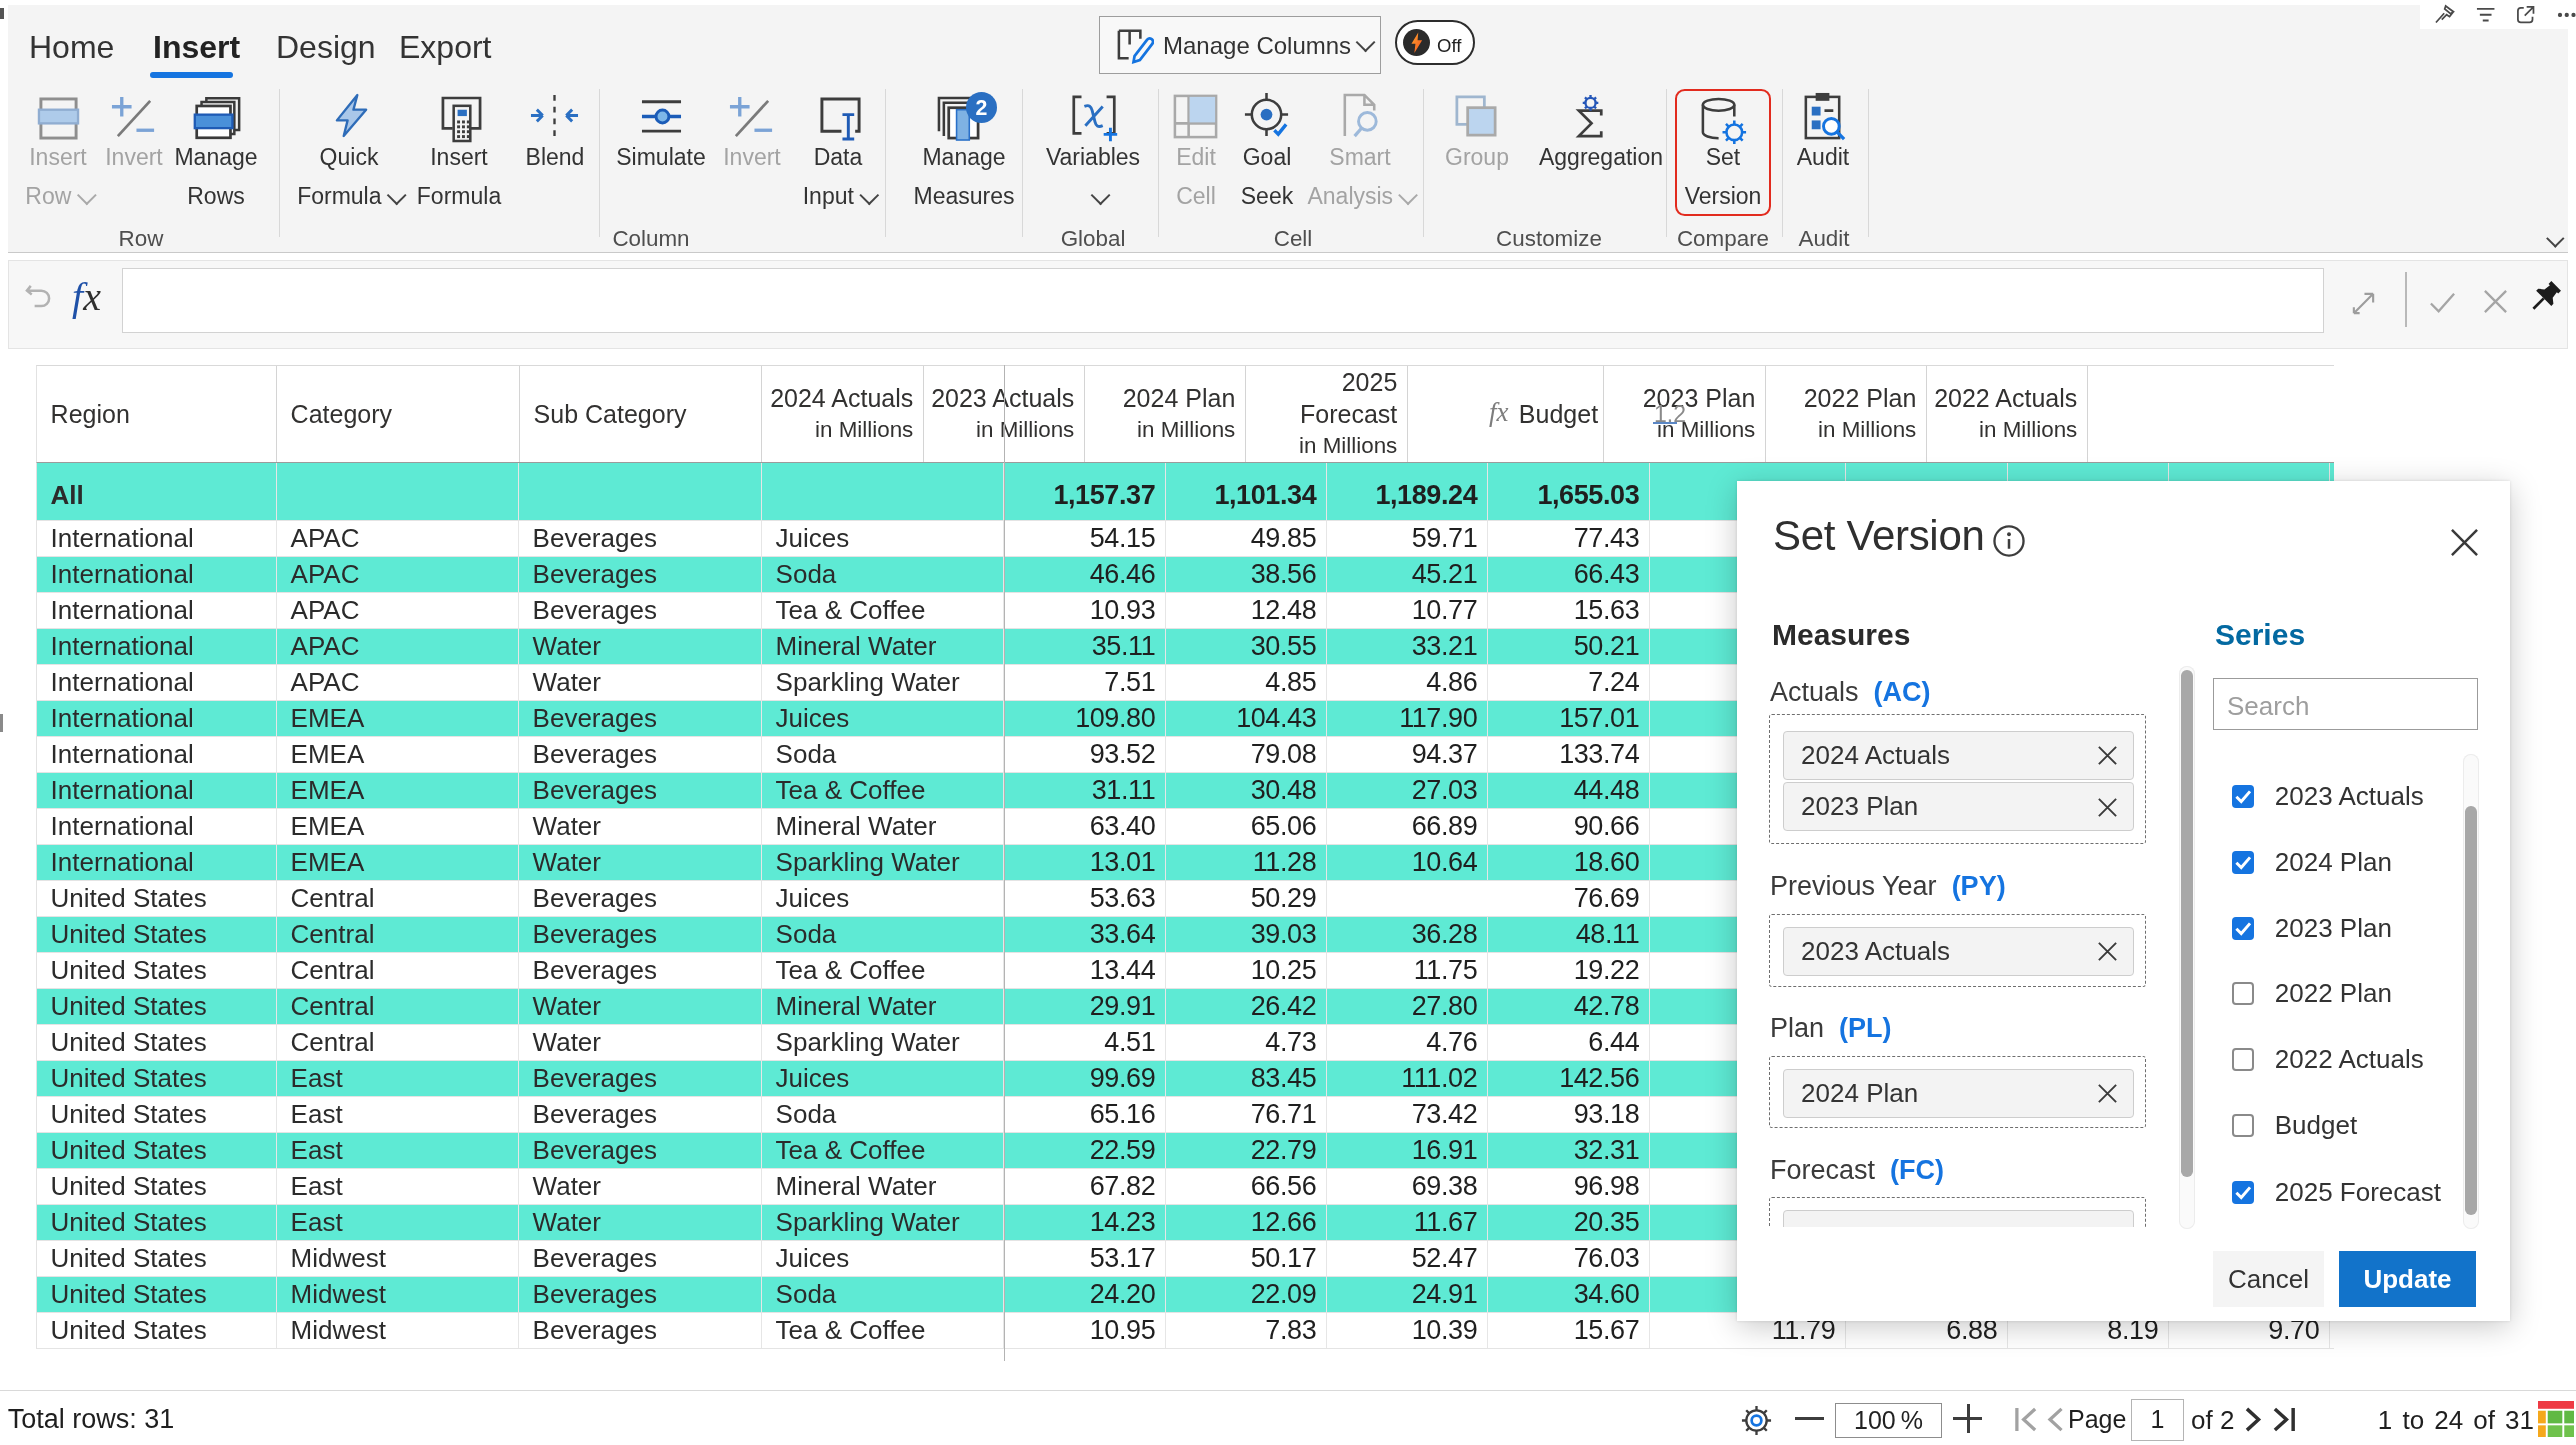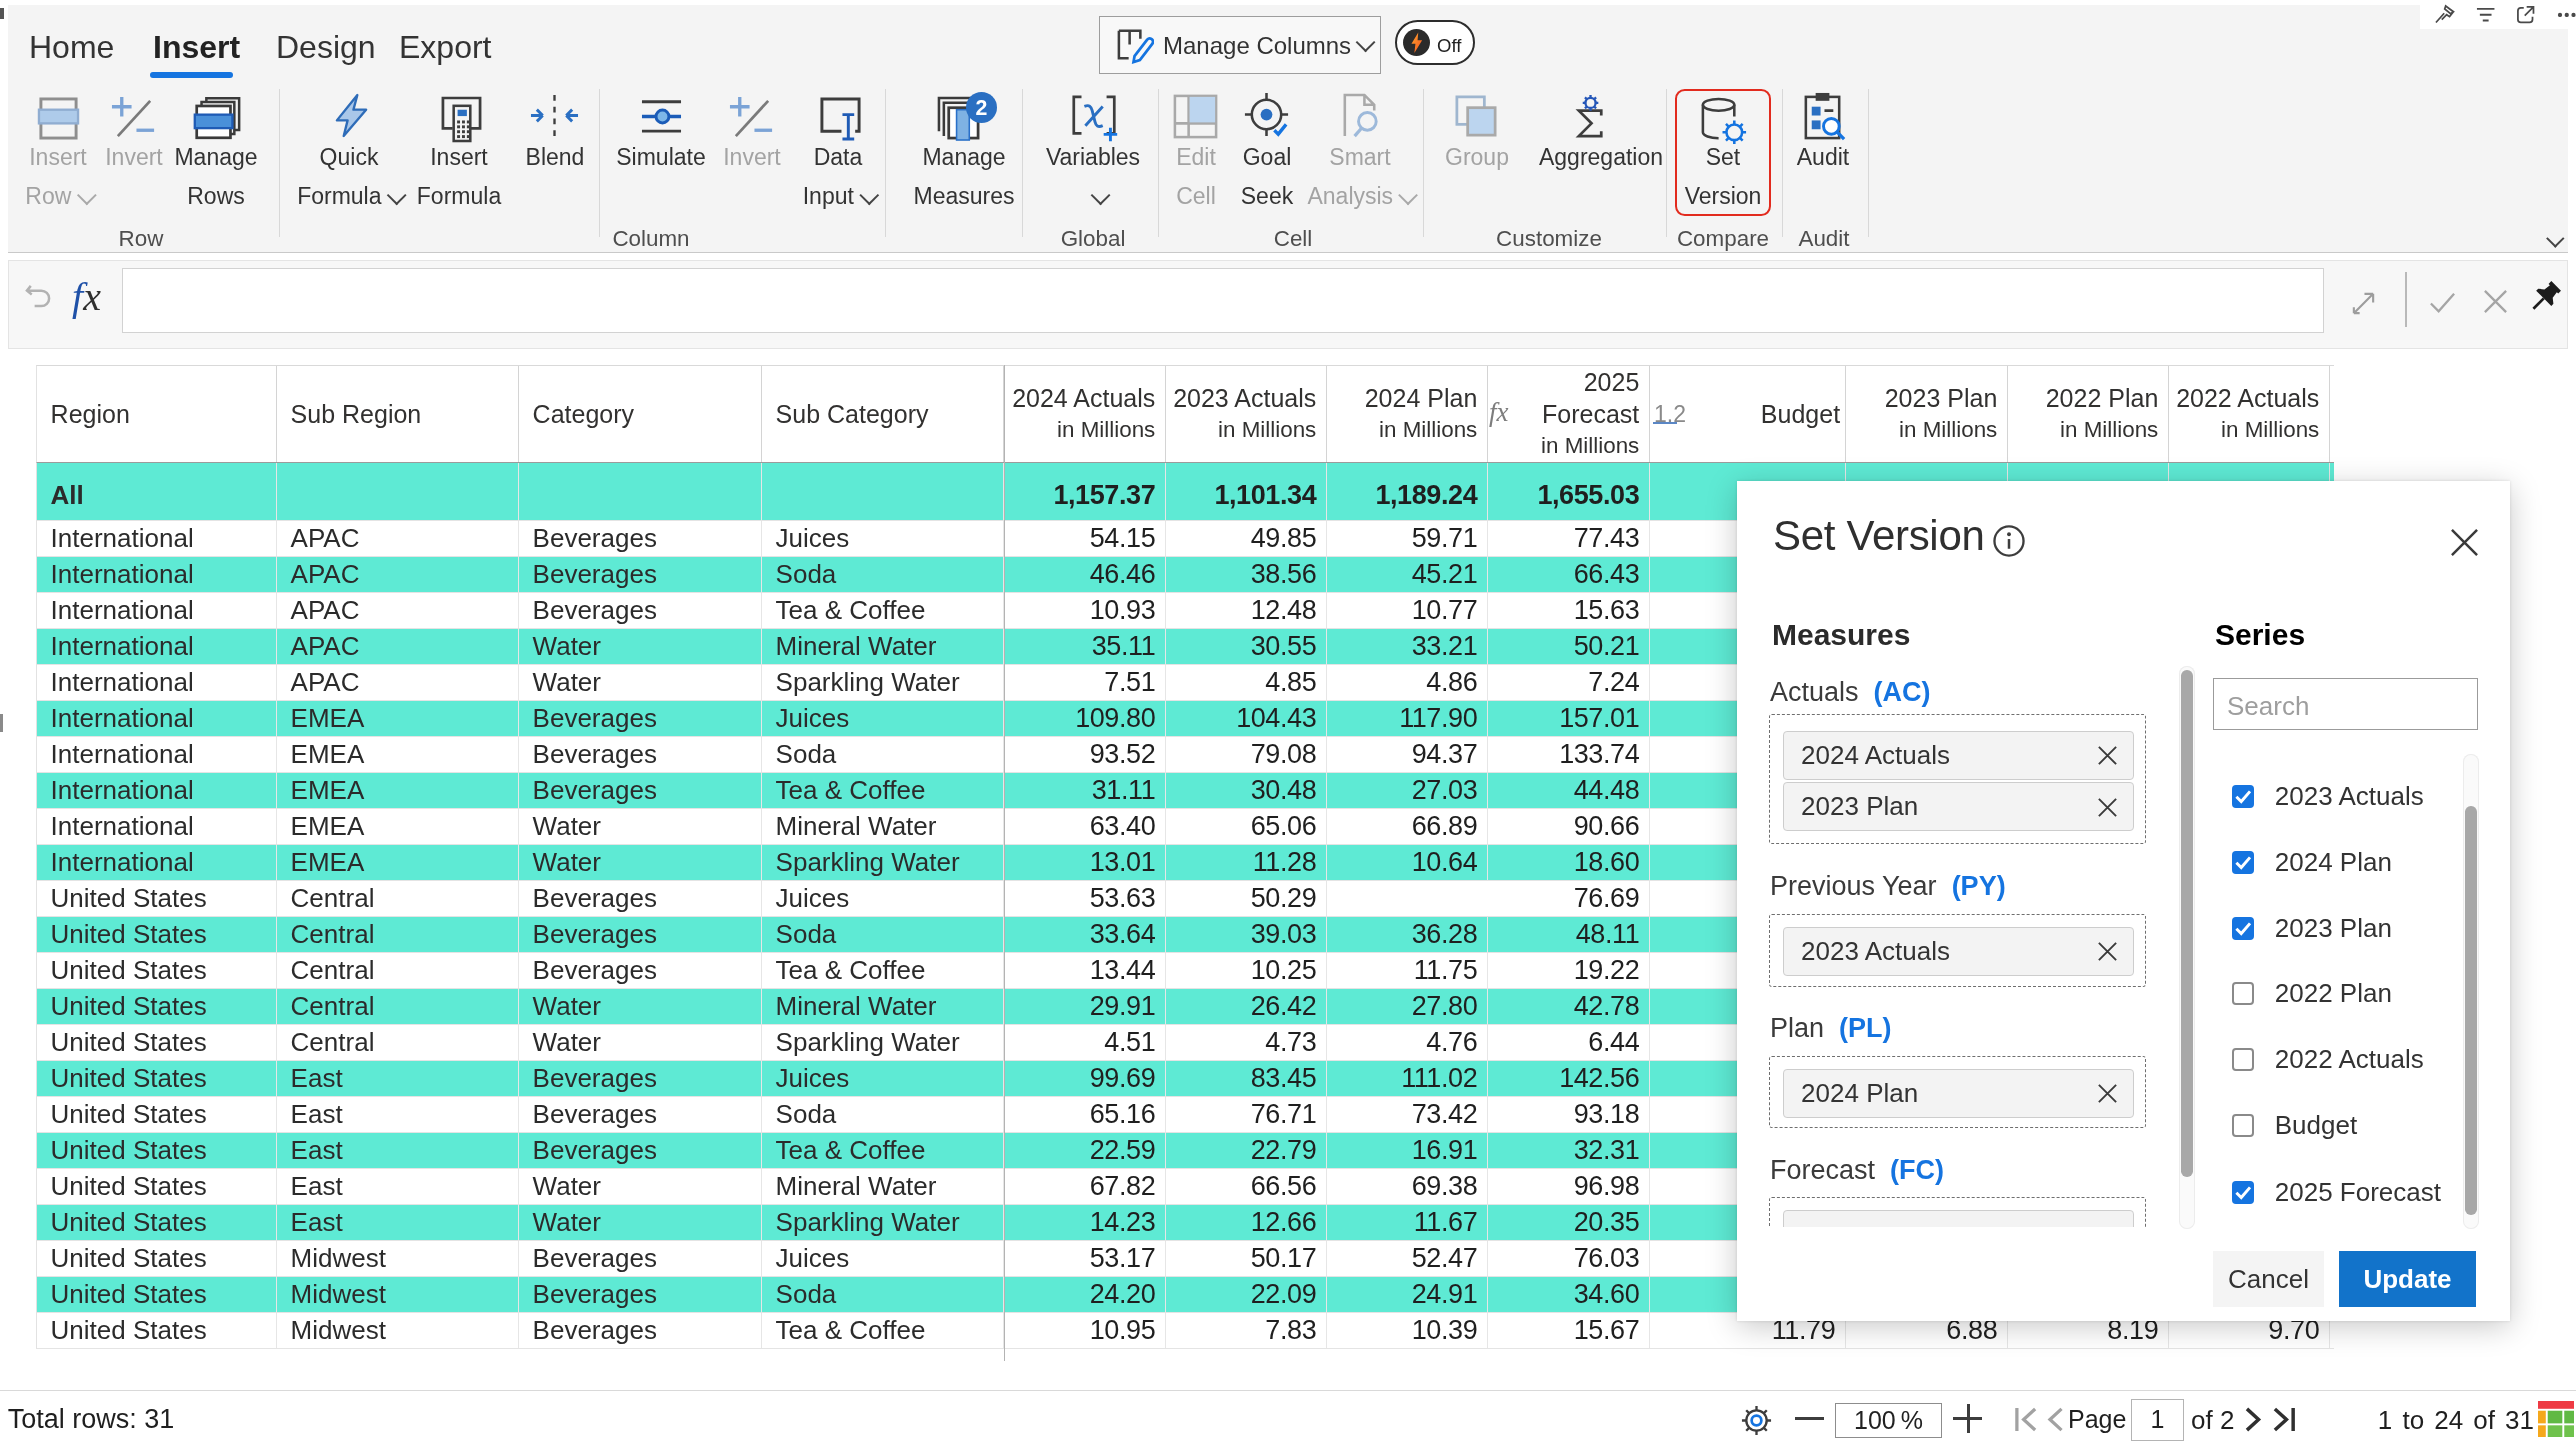--- a/index.html
+++ b/index.html
@@ -288,23 +288,20 @@
     <g transform="rotate(45 20 16)" fill="#1c1c1c">
       <path d="M13 2 H27 V6 H25 L26 13 L31 17 V20 H9 V17 L14 13 L15 6 H13 Z"></path>
       <rect x="18.6" y="20" width="2.8" height="15"></rect>
     </g>
   </svg>
 <div class="abs" id="tbl">
 <div class="hrow">
 <div class="hc hl" style="width:240px;line-height:32px;">
         <div>Region</div>
       </div>
-<div class="hc hl" style="width:242px;line-height:32px;">
-        <div>Sub Region</div>
-      </div>
 <div class="hc hl" style="width:243px;line-height:32px;">
         <div>Category</div>
       </div>
 <div class="hc hl" style="width:242px;line-height:32px;">
         <div>Sub Category</div>
       </div>
 <div class="hc hr" style="width:162px;line-height:32px;">
         <div>2024 Actuals</div>
         <div class="sm">in Millions</div>
       </div>
@@ -683,21 +680,21 @@
   <svg class="abs" style="left:256px;top:44px" width="32" height="32" viewBox="0 0 33 33" fill="none">
       <circle cx="16.5" cy="16.5" r="15" stroke="#3d3d3d" stroke-width="2.4"></circle>
       <circle cx="16.5" cy="9.5" r="2" fill="#3d3d3d"></circle>
       <path d="M16.5 14.5 V24.5" stroke="#3d3d3d" stroke-width="2.6"></path>
     </svg>
   <svg class="abs" style="left:713px;top:47px" width="29" height="29" viewBox="0 0 30 30" fill="none" stroke="#3a3a3a" stroke-width="2.6">
       <path d="M2 2 L28 28 M28 2 L2 28"></path>
     </svg>
 
   <div class="abs" style="left:35px;top:137px;font-size:30px;font-weight:700;color:#2b2b2b;">Measures</div>
-  <div class="abs" style="left:478px;top:137px;font-size:30px;font-weight:700;color:#000000;">Series</div>
+  <div class="abs" style="left:478px;top:137px;font-size:30px;font-weight:700;color:#0369a1;">Series</div>
 
   <div class="mlabel" style="top:196px;">Actuals&nbsp; <b>(AC)</b></div>
   <div class="dashbox" style="top:233px;height:130px;">
     <div class="chip" style="top:15.6px;">2024 Actuals<svg class="chipx" viewBox="0 0 24 24" fill="none" stroke="#3a3a3a" stroke-width="2">
           <path d="M3 3 L21 21 M21 3 L3 21"></path>
         </svg></div>
     <div class="chip" style="top:67px;">2023 Plan<svg class="chipx" viewBox="0 0 24 24" fill="none" stroke="#3a3a3a" stroke-width="2">
           <path d="M3 3 L21 21 M21 3 L3 21"></path>
         </svg></div>
   </div>

